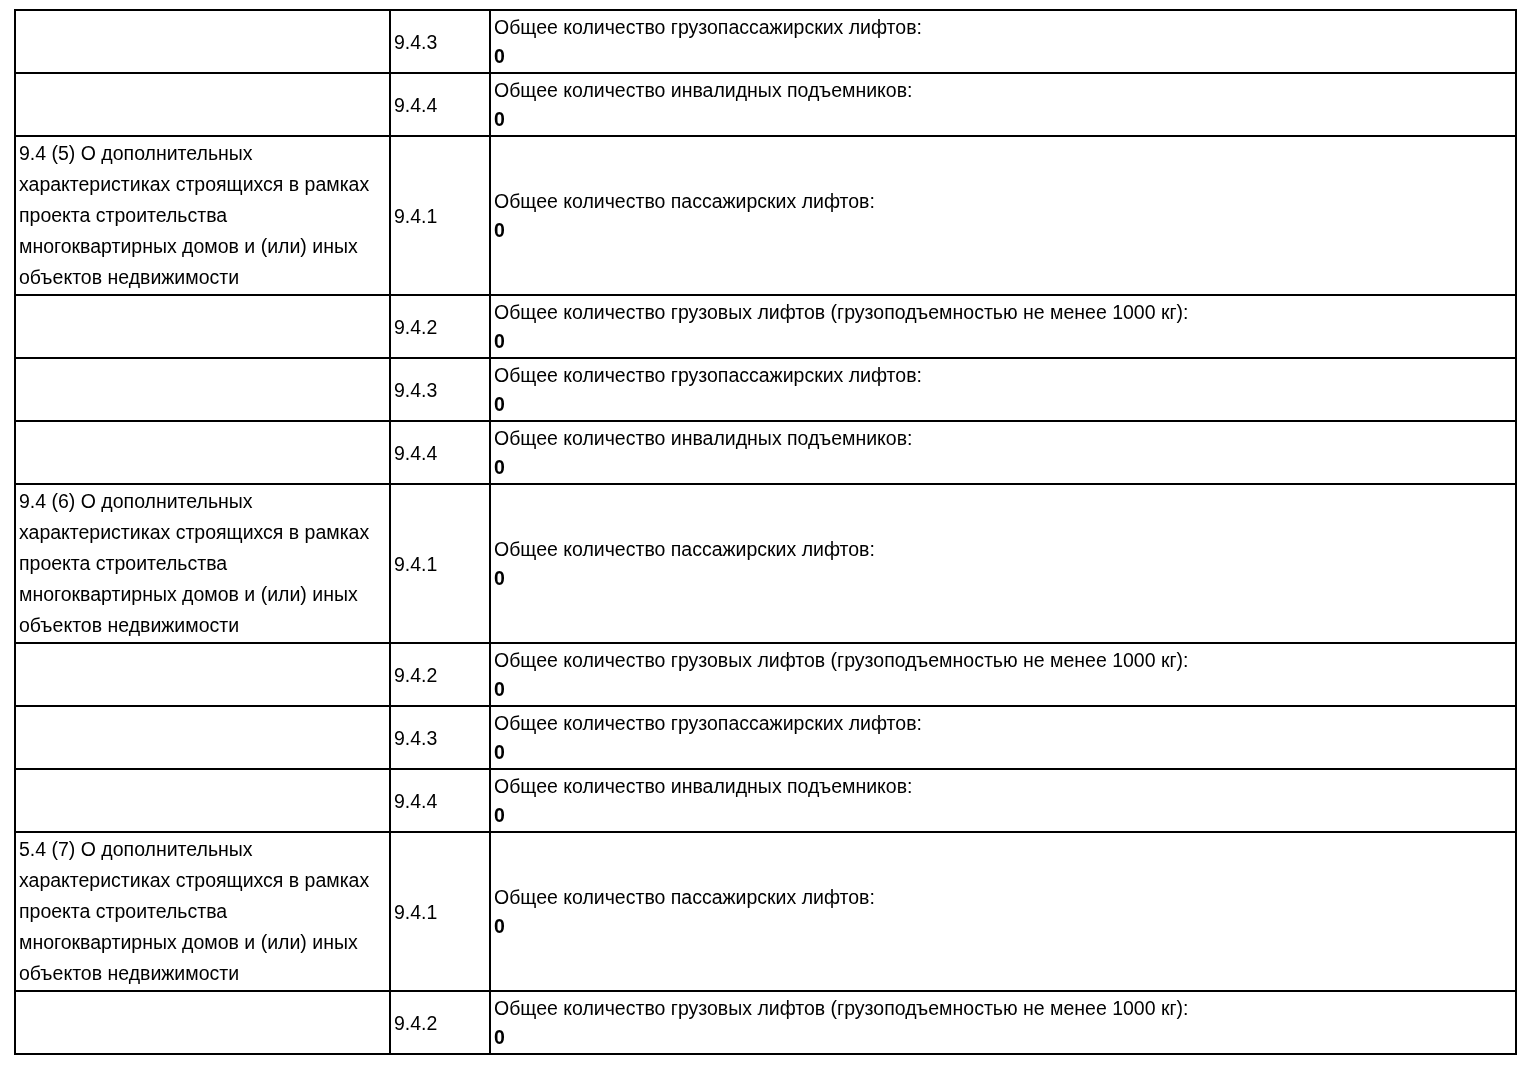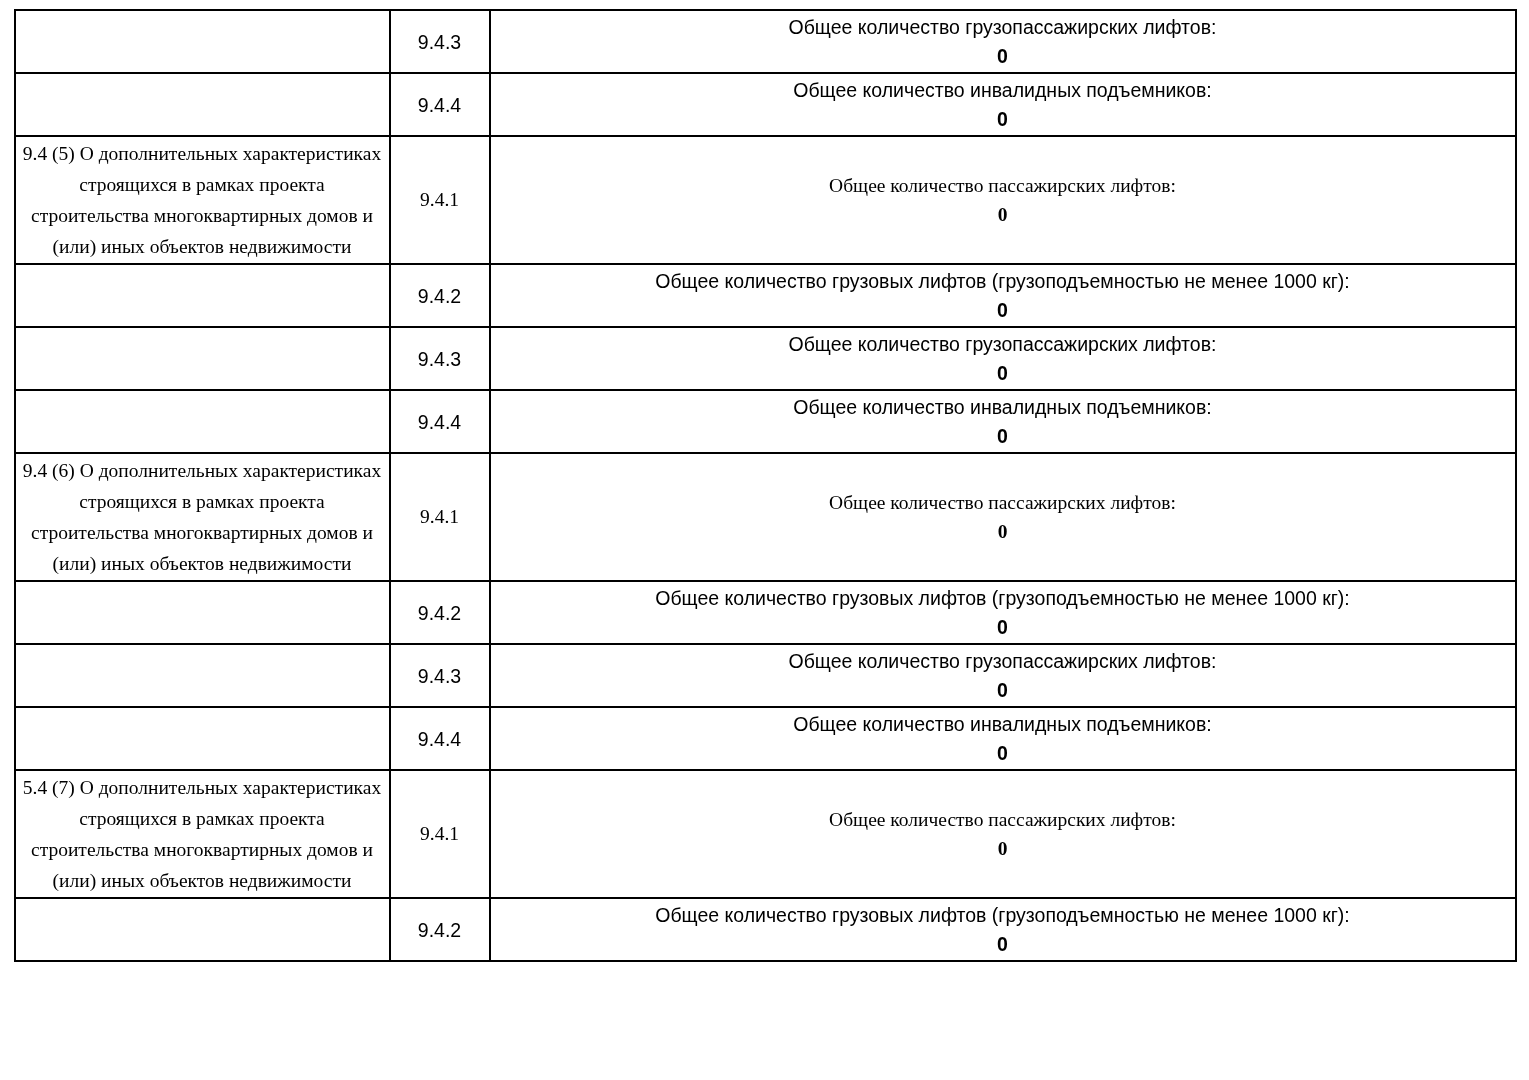--- a/index.html
+++ b/index.html
@@ -9,39 +9,38 @@
     color: #000000;
     font-family: "Liberation Sans", "DejaVu Sans", sans-serif;
   }
   .page {
     width: 1529px;
     height: 1080px;
     box-sizing: border-box;
     padding: 9px 14px 10px 14px;
     background: #ffffff;
     overflow: hidden;
-    text-align: center;
   }
   table.decl-table {
     border-collapse: collapse;
     table-layout: fixed;
     width: 1501px;
   }
   table.decl-table td {
     border: 2px solid #000000;
     padding: 1px 4px 1px 3px;
     font-size: 19.5px;
     overflow: hidden;
   }
   col.c-section { width: 375px; }
   col.c-code    { width: 100px; }
   col.c-content { width: 1026px; }
 
   tr.row-short { height: 63px; }
-  tr.row-tall  { height: 120px; font-family: Liberation Serif, serif; }
+  tr.row-tall  { height: 120px; }
 
   td.col-section {
     vertical-align: top;
     line-height: 31px;
   }
   td.col-code {
     vertical-align: middle;
     line-height: 24px;
   }
   td.col-content {

